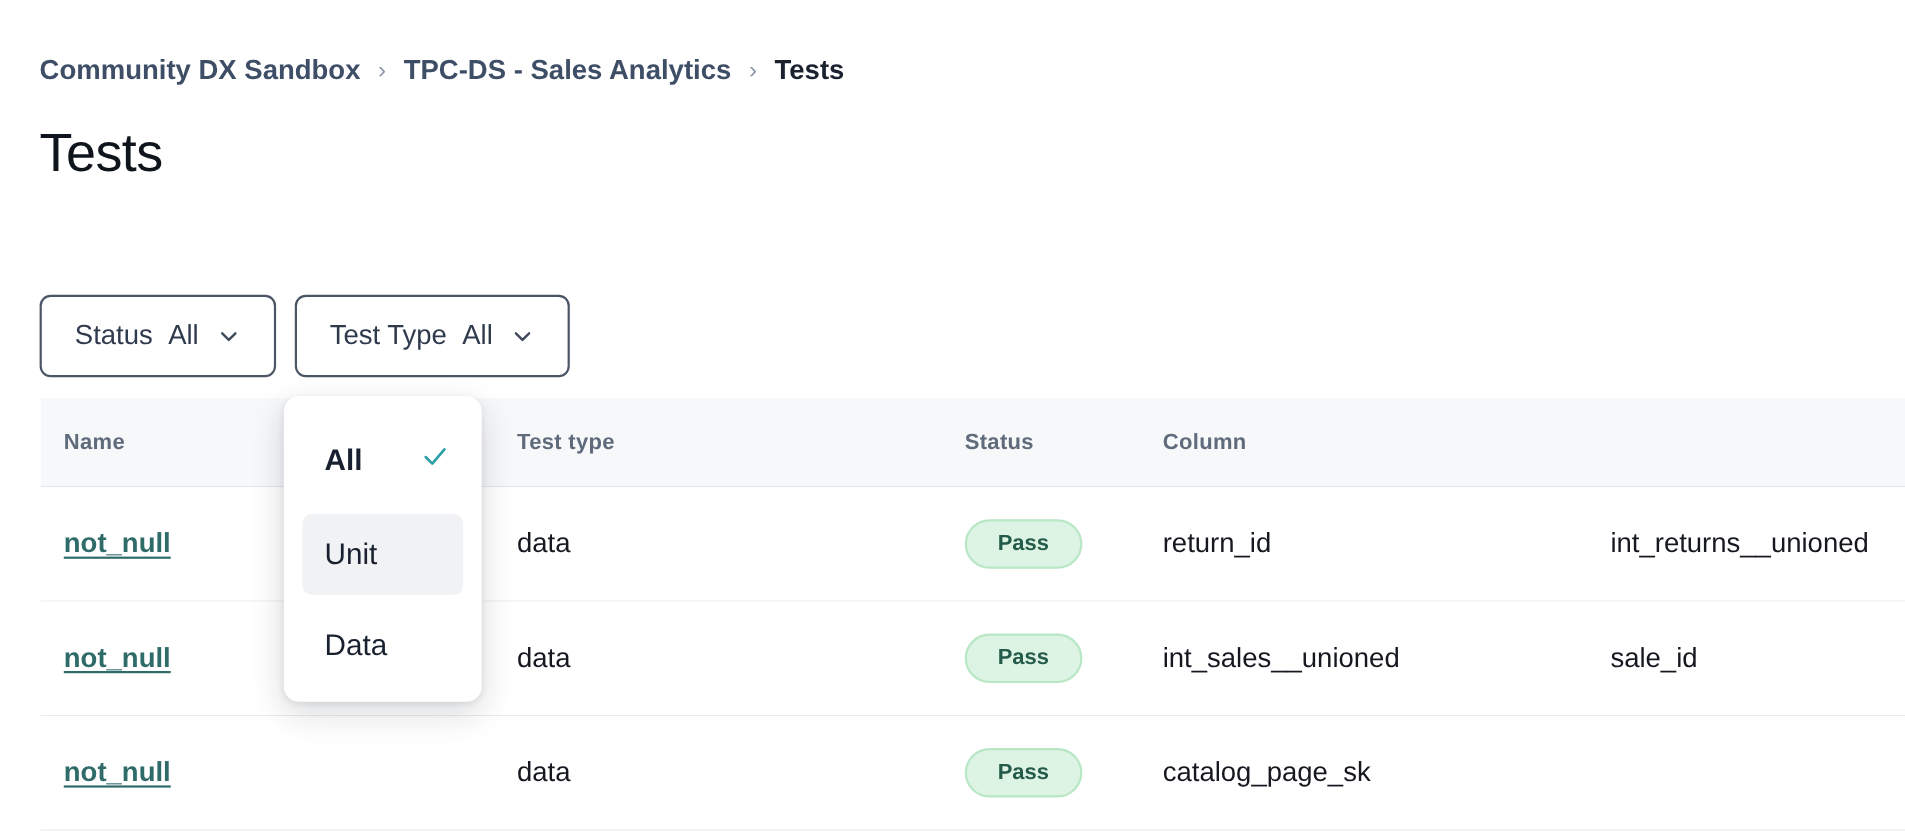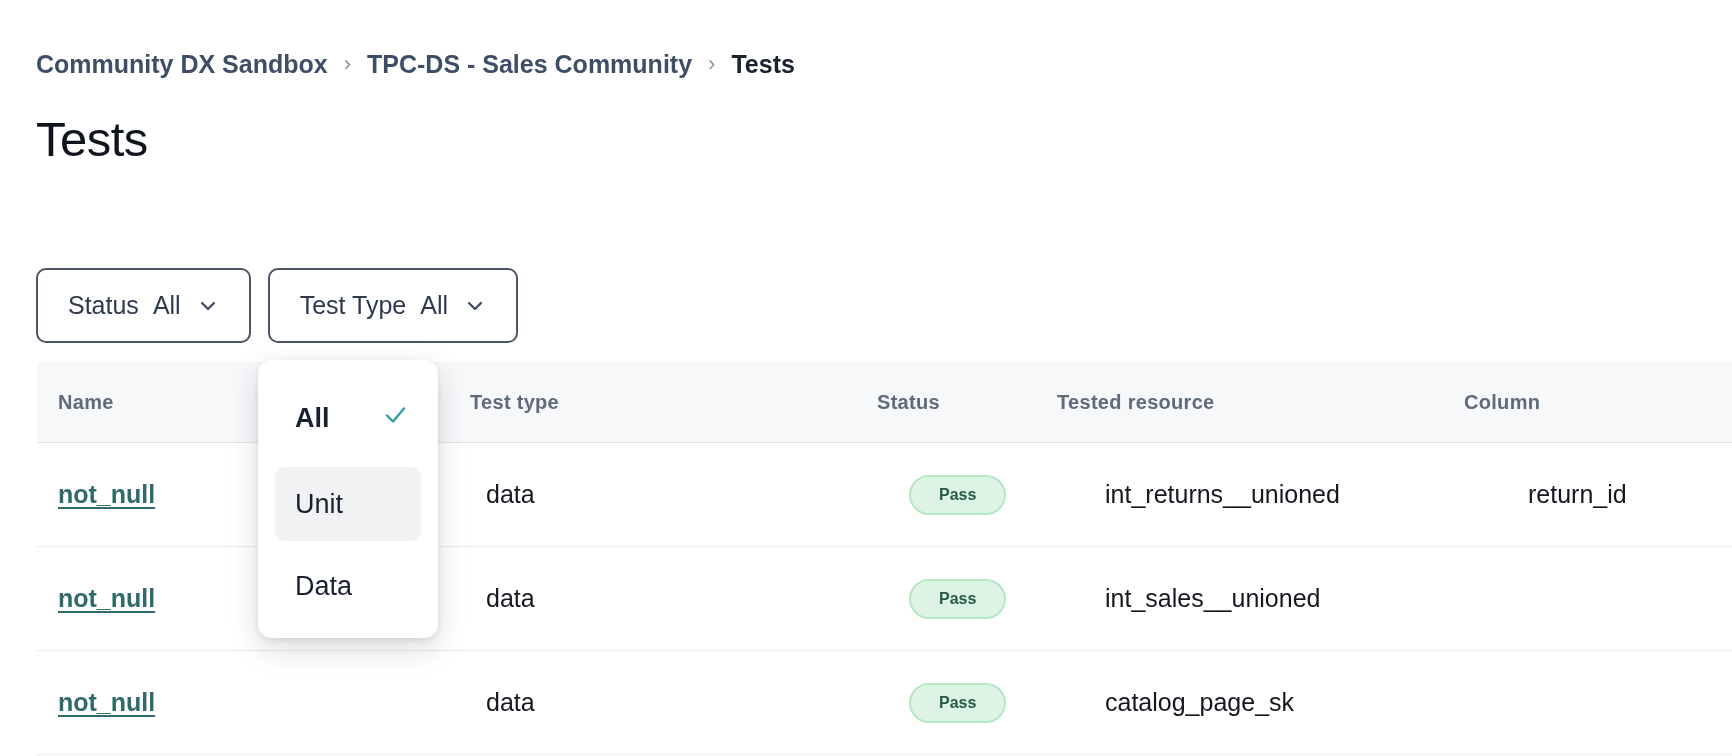--- a/index.html
+++ b/index.html
@@ -63,35 +63,34 @@
     letter-spacing: 0.3px;
   }
   .th:first-child { padding-left: 21px; }
   .trow {
     display: grid;
     grid-template-columns: 433px 407px 180px 407px 1fr;
     align-items: center;
     height: 104px;
     border-bottom: 1px solid #e9ebee;
     background: #ffffff;
-    gap: 16px;
   }
   .td { font-size: 25px; color: #15181e; }
   .td:first-child { padding-left: 21px; }
   .name-link {
     color: #2e6b69; font-weight: 700; text-decoration: underline;
     text-underline-offset: 4px; cursor: pointer;
   }
   .status-badge {
     display: inline-block;
     padding: 9px 28px;
     background: #ddf3e3;
     border: 2px solid #b8e7c6;
     border-radius: 25px;
-    color: #255b4b; font-size: 16px; font-weight: 600;
+    color: #255b4b; font-size: 20px; font-weight: 600;
   }
 
   
   .dropdown-menu {
     position: absolute; left: 258px; top: 360px;
     width: 180px; height: 278px;
     background: #ffffff;
     border-radius: 14px;
     box-shadow: 0 10px 30px rgba(16,24,40,0.16), 0 2px 6px rgba(16,24,40,0.08);
     padding: 21px 17px;
@@ -109,21 +108,21 @@
   .dd-item.highlighted { background: #f1f2f4; margin-top: 12px; }
 </style>
 </head>
 <body>
 
 <div class="page">
 
   <nav class="breadcrumb">
     <span class="crumb-link">Community DX Sandbox</span>
     <span class="crumb-sep">›</span>
-    <span class="crumb-link">TPC-DS - Sales Community</span>
+    <span class="crumb-link">TPC-DS - Sales Analytics</span>
     <span class="crumb-sep">›</span>
     <span class="crumb-current">Tests</span>
   </nav>
 
   <h1 class="page-title">Tests</h1>
 
   <div class="filters">
     <button class="filter-btn">
       <span class="filter-label">Status</span>
       <span class="filter-value">All</span>
@@ -142,37 +141,37 @@
           </svg>
       </span>
     </button>
   </div>
 
   <div class="tests-table">
     <div class="thead">
       <div class="th">Name</div>
       <div class="th">Test type</div>
       <div class="th">Status</div>
-      <div class="th">Tested resource</div>
       <div class="th">Column</div>
     </div>
 
     <div class="trow">
       <div class="td"><a class="name-link">not_null</a></div>
       <div class="td">data</div>
       <div class="td"><span class="status-badge">Pass</span></div>
+      <div class="td">return_id</div>
       <div class="td">int_returns__unioned</div>
-      <div class="td">return_id</div>
     </div>
 
     <div class="trow">
       <div class="td"><a class="name-link">not_null</a></div>
       <div class="td">data</div>
       <div class="td"><span class="status-badge">Pass</span></div>
       <div class="td">int_sales__unioned</div>
+      <div class="td">sale_id</div>
     </div>
 
     <div class="trow">
       <div class="td"><a class="name-link">not_null</a></div>
       <div class="td">data</div>
       <div class="td"><span class="status-badge">Pass</span></div>
       <div class="td">catalog_page_sk</div>
     </div>
   </div>
 

